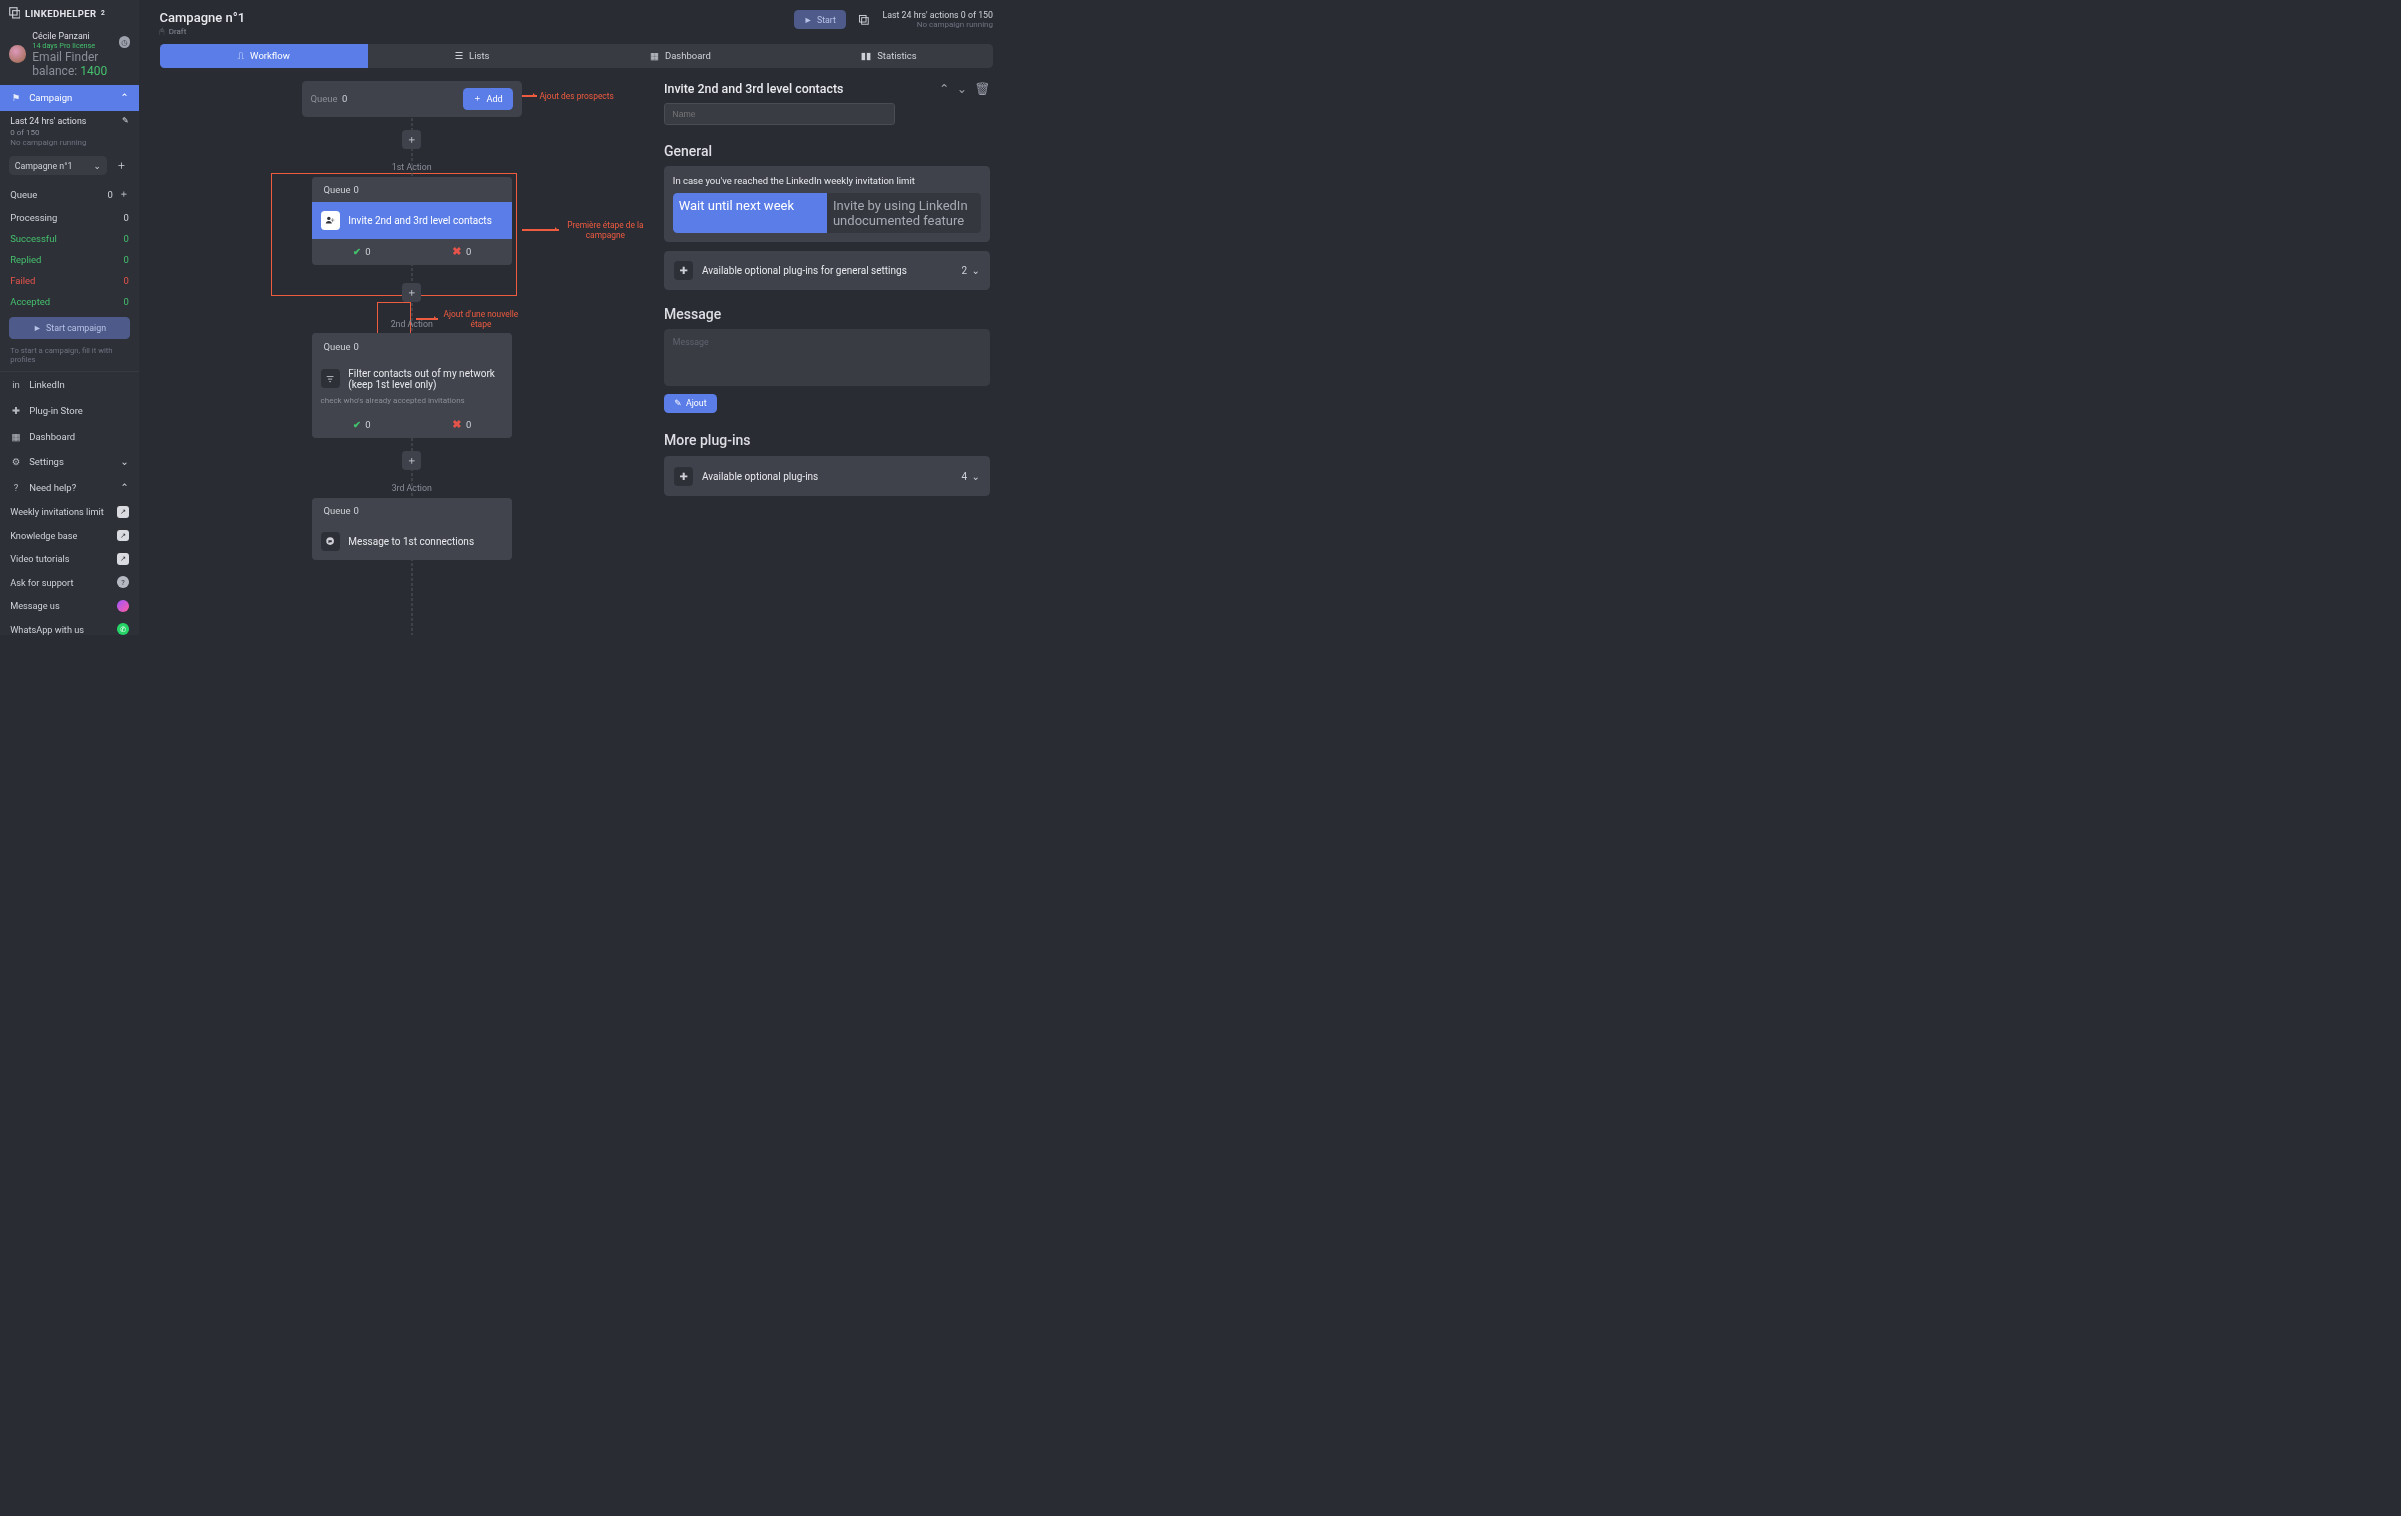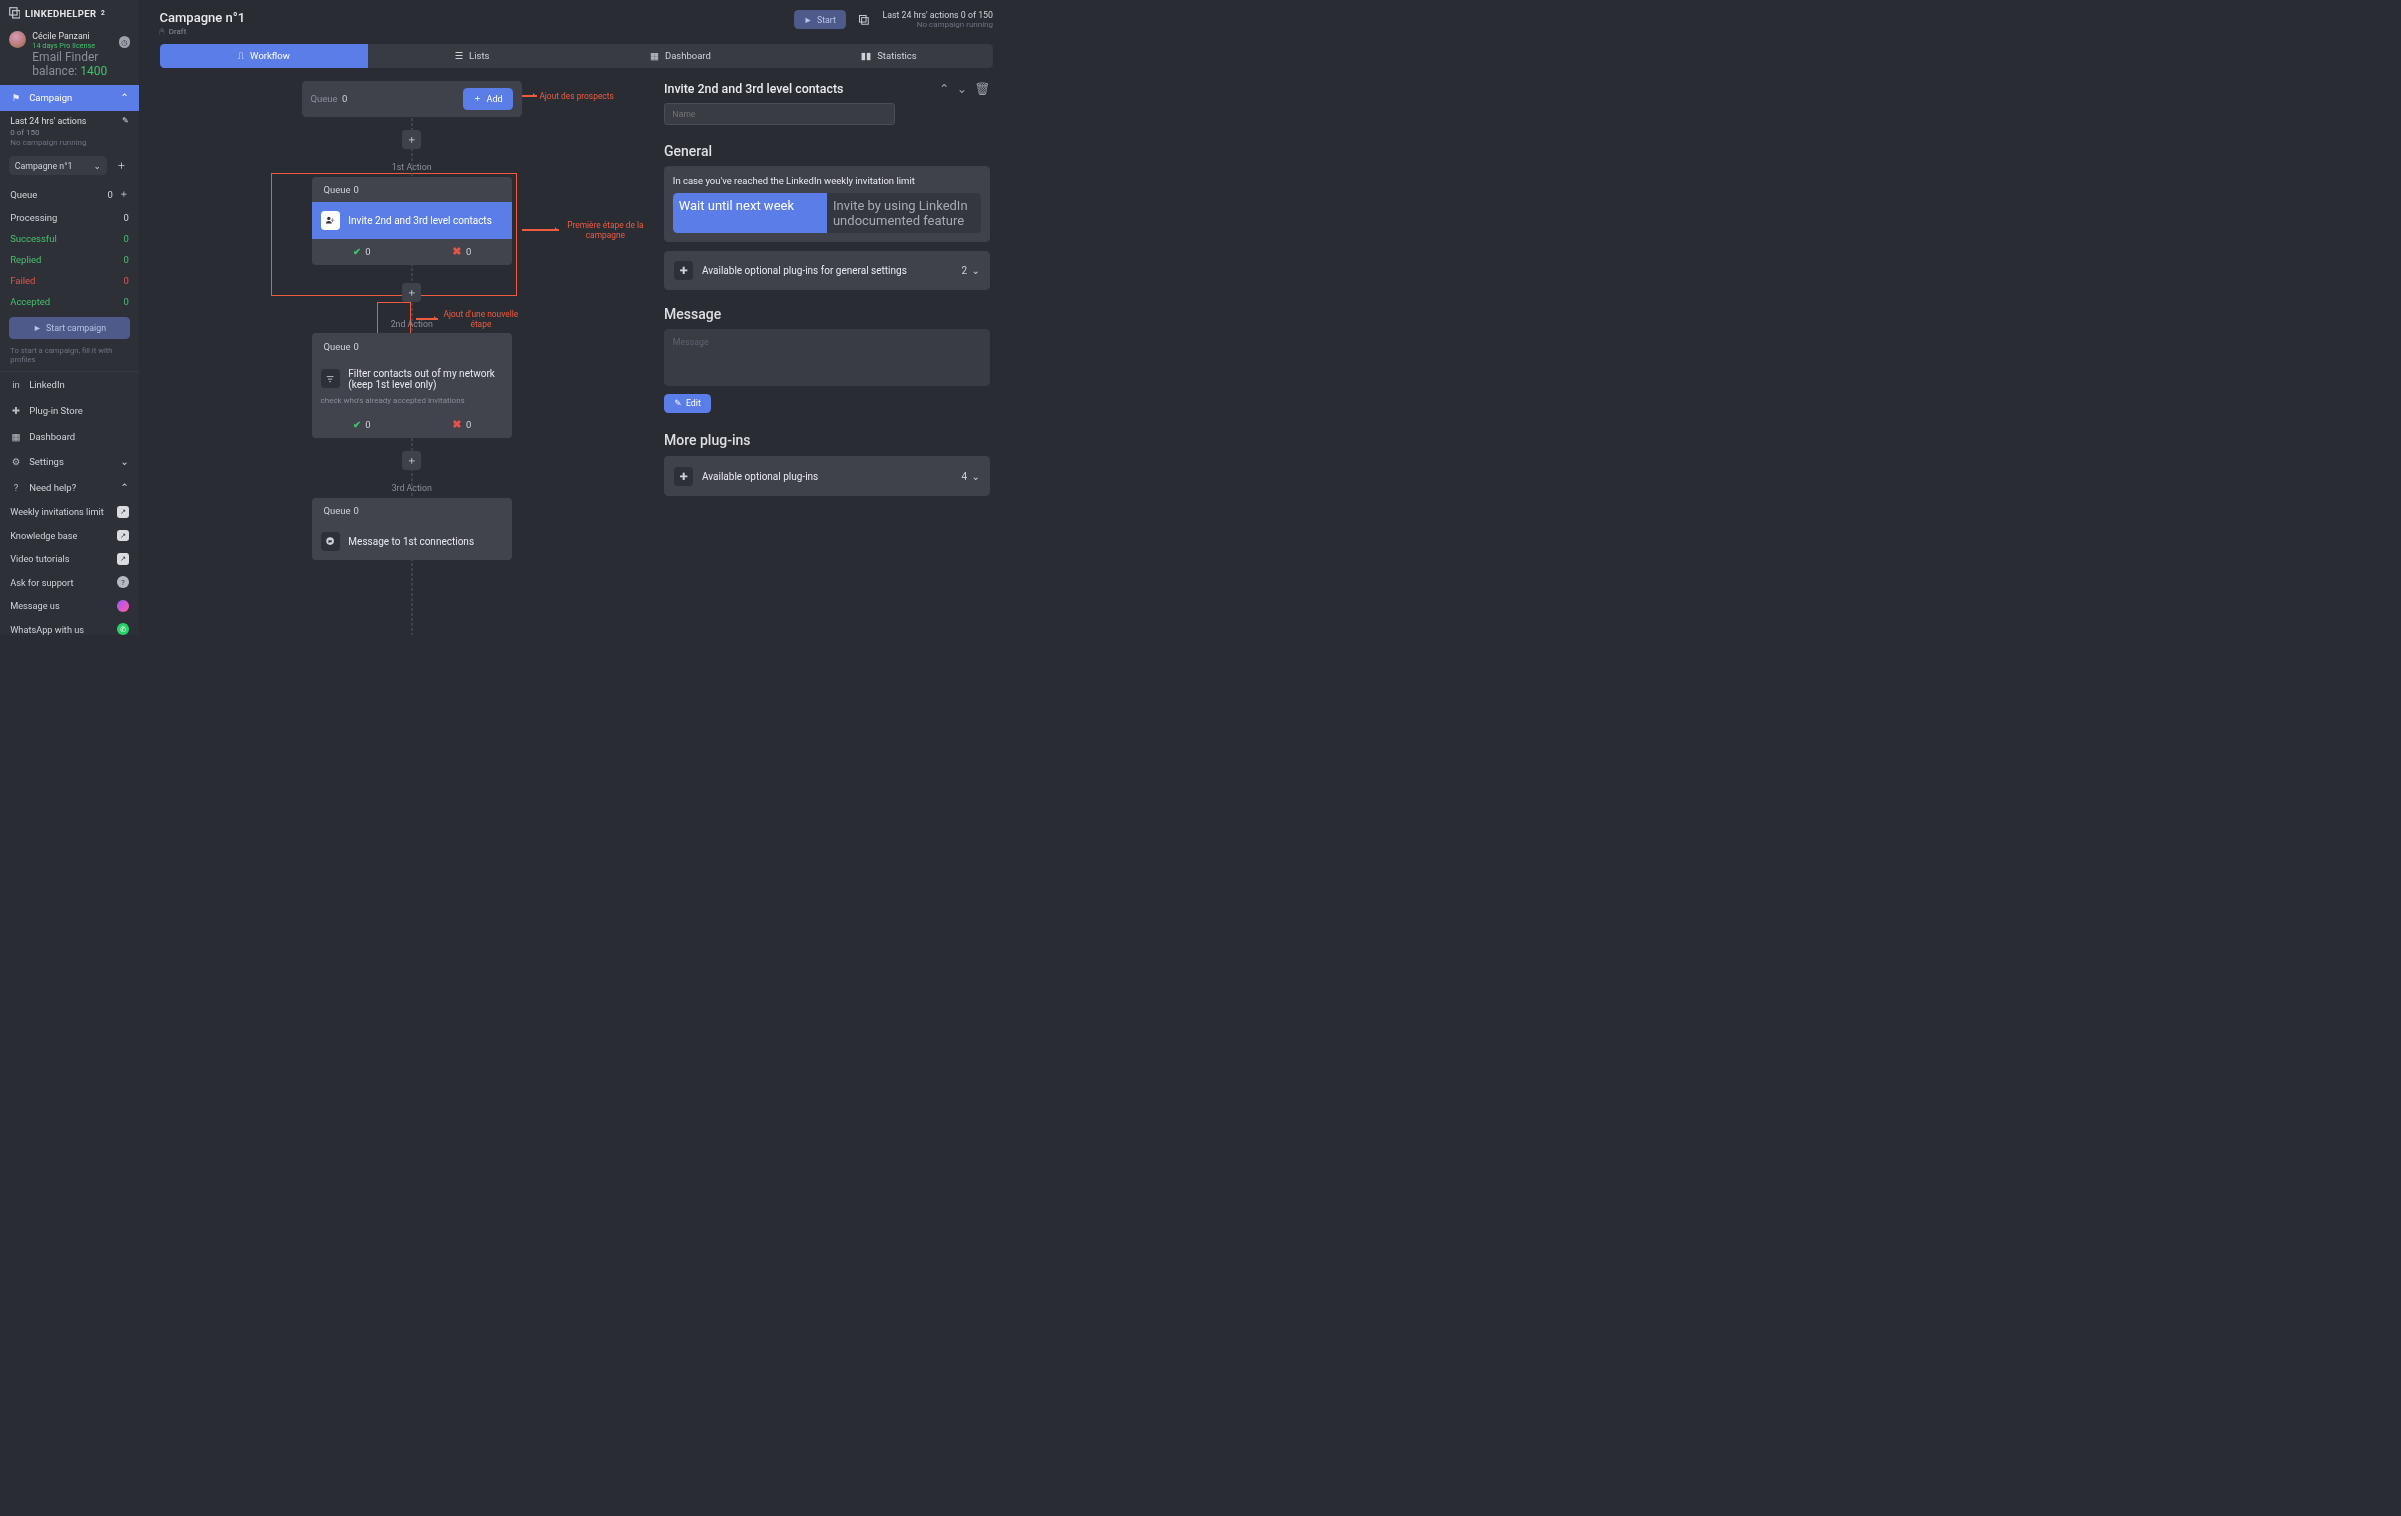--- a/index.html
+++ b/index.html
@@ -20,21 +20,21 @@
     display: flex;
     flex-direction: column;
     flex-shrink: 0;
   }
   .brand {
     display: flex; align-items: center; gap: 4.4px;
     padding: 7.3px 8.8px; color: #e4e5ea; font-weight: 700; letter-spacing: 0.4px;
   }
   .brand sup { font-size: 6.6px; }
   .user {
-    display: flex; align-items: flex-start; gap: 5.9px;
+    display: flex; align-items: center; gap: 5.9px;
     padding: 4.4px 8.8px 7.3px 8.8px;
     position: relative;
   }
   .avatar {
     width: 17.6px; height: 17.6px; border-radius: 50%;
     background: radial-gradient(circle at 40% 35%, #d9b, #964);
     flex-shrink: 0;
   }
   .user .name { font-size: 8.8px; color: #dedfe4; }
   .user .lic  { font-size: 7.3px; color: #44c06c; }
@@ -497,21 +497,21 @@
             <span>⌄</span>
           </span>
       </div>
 
       <h3 style="margin-top:16px;">Message</h3>
       <div class="msg-area">
         <span style="opacity:.7">Message</span>
       </div>
       <div class="edit-btn">
         <span>✎</span>
-          <span>Edit</span>
+          <span>Ajout</span>
       </div>
 
       <h3 style="margin-top:19px;">More plug-ins</h3>
       <div class="plugin-card">
         <span class="puzzle">✚</span>
         <span>Available optional plug-ins</span>
         <span class="trail">
             <span>4</span>
             <span>⌄</span>
           </span>

